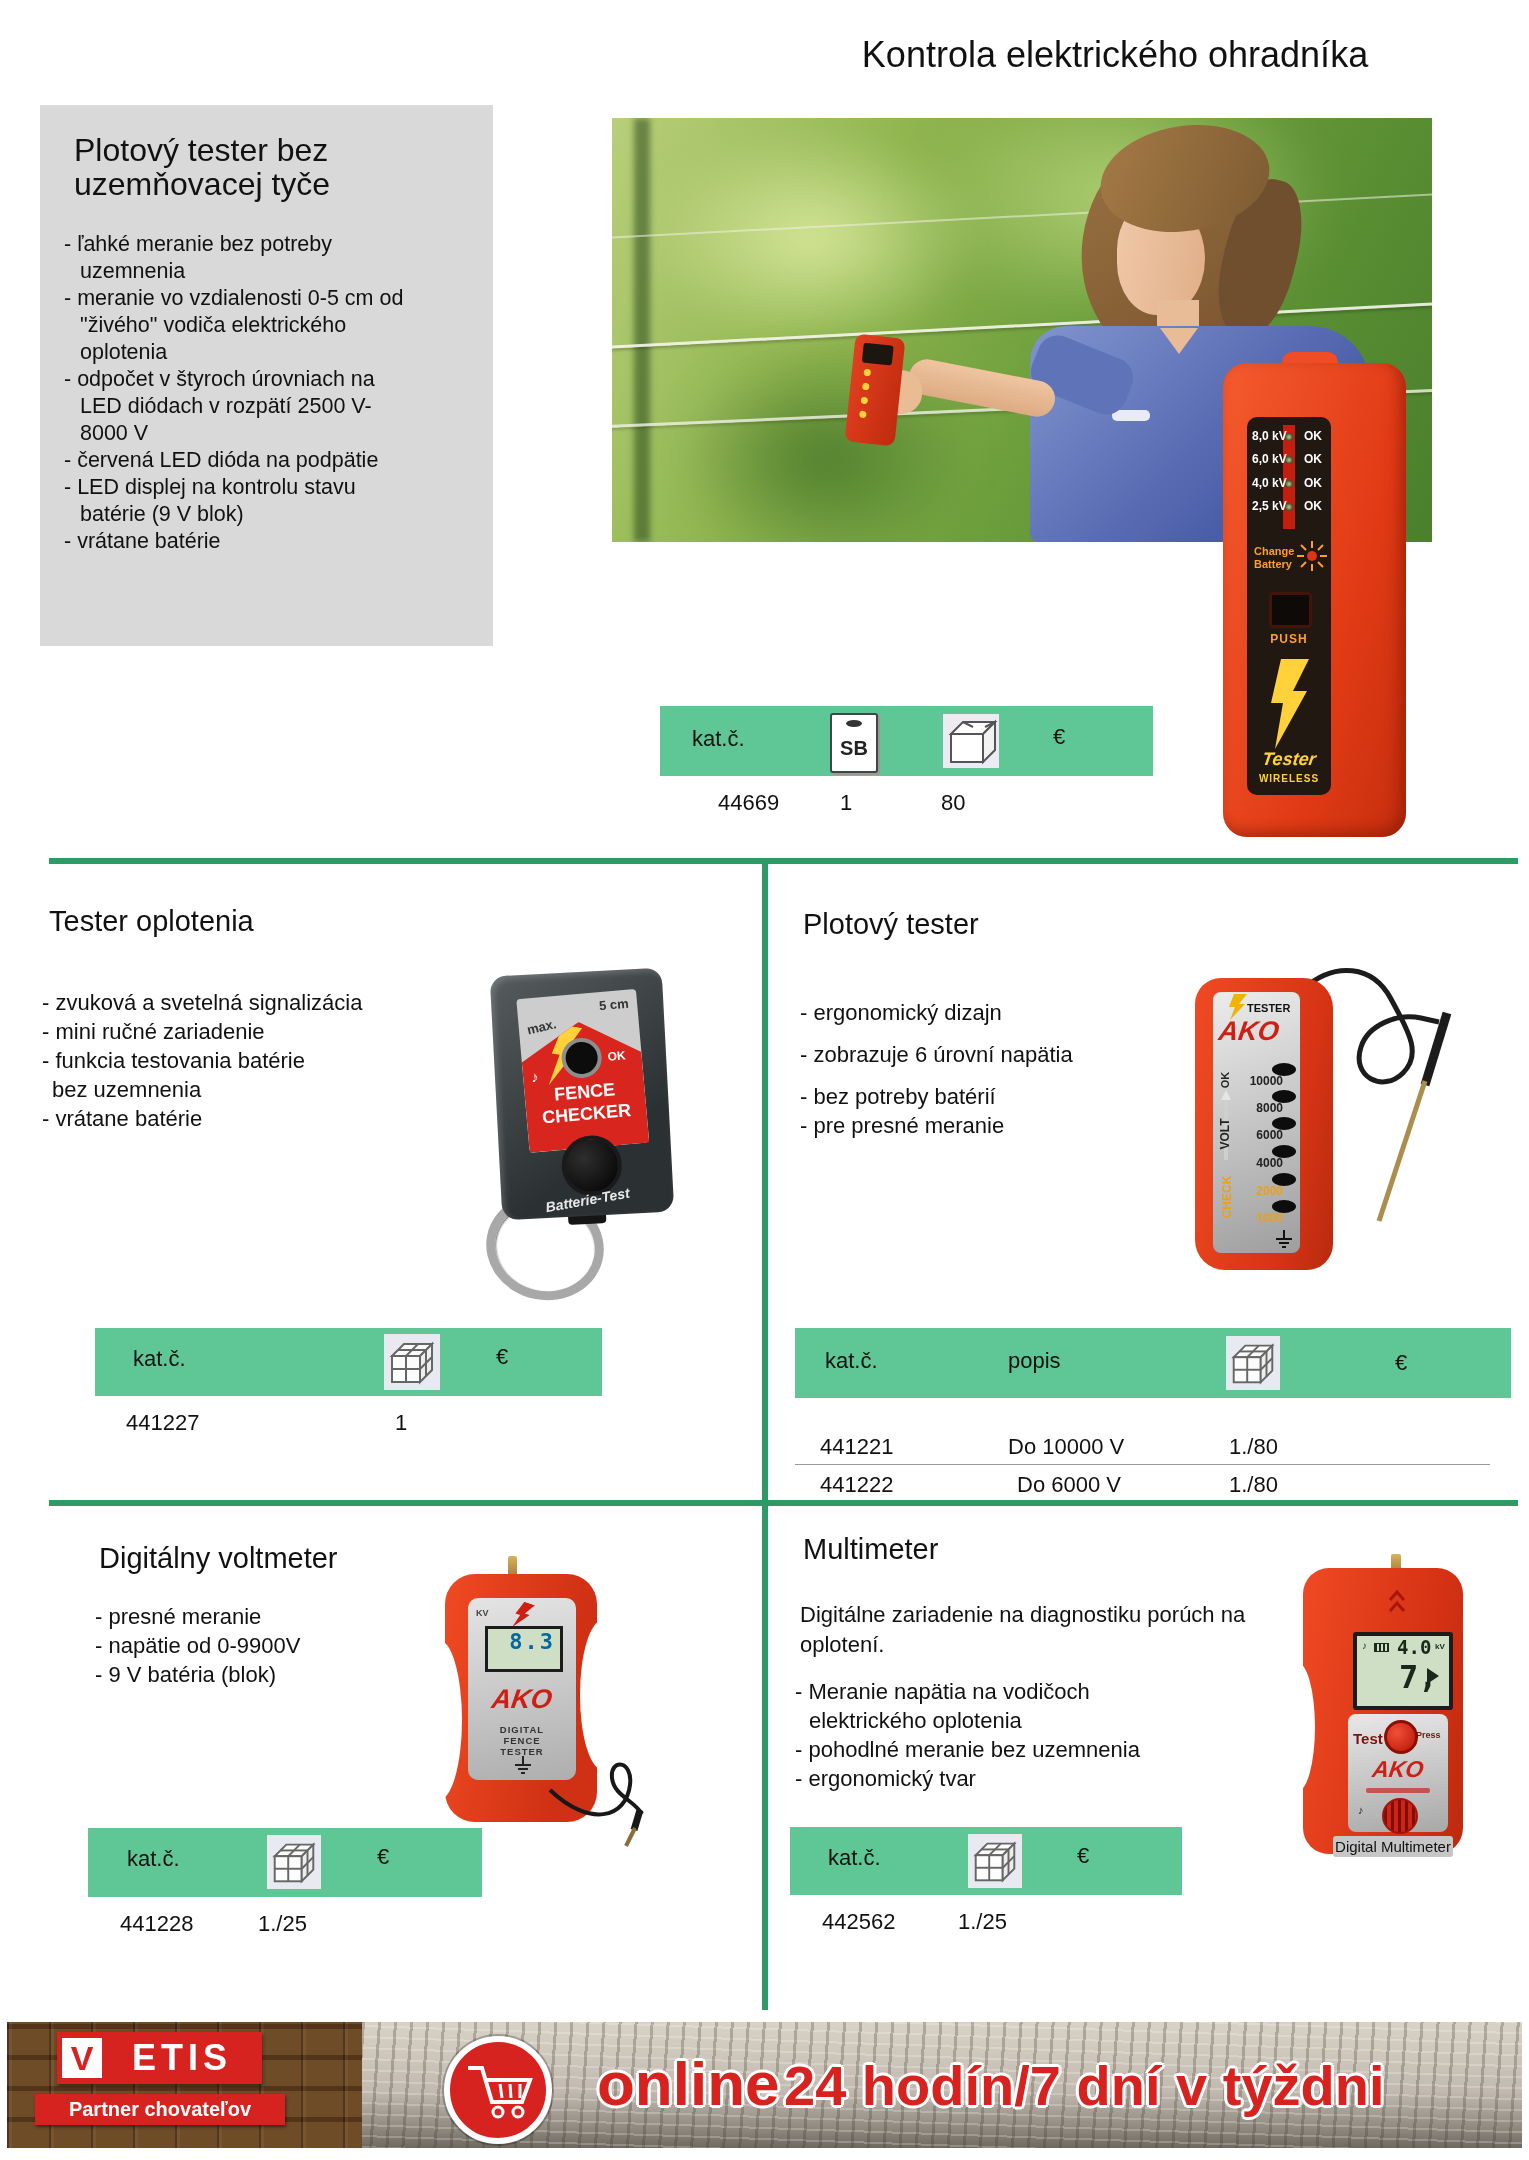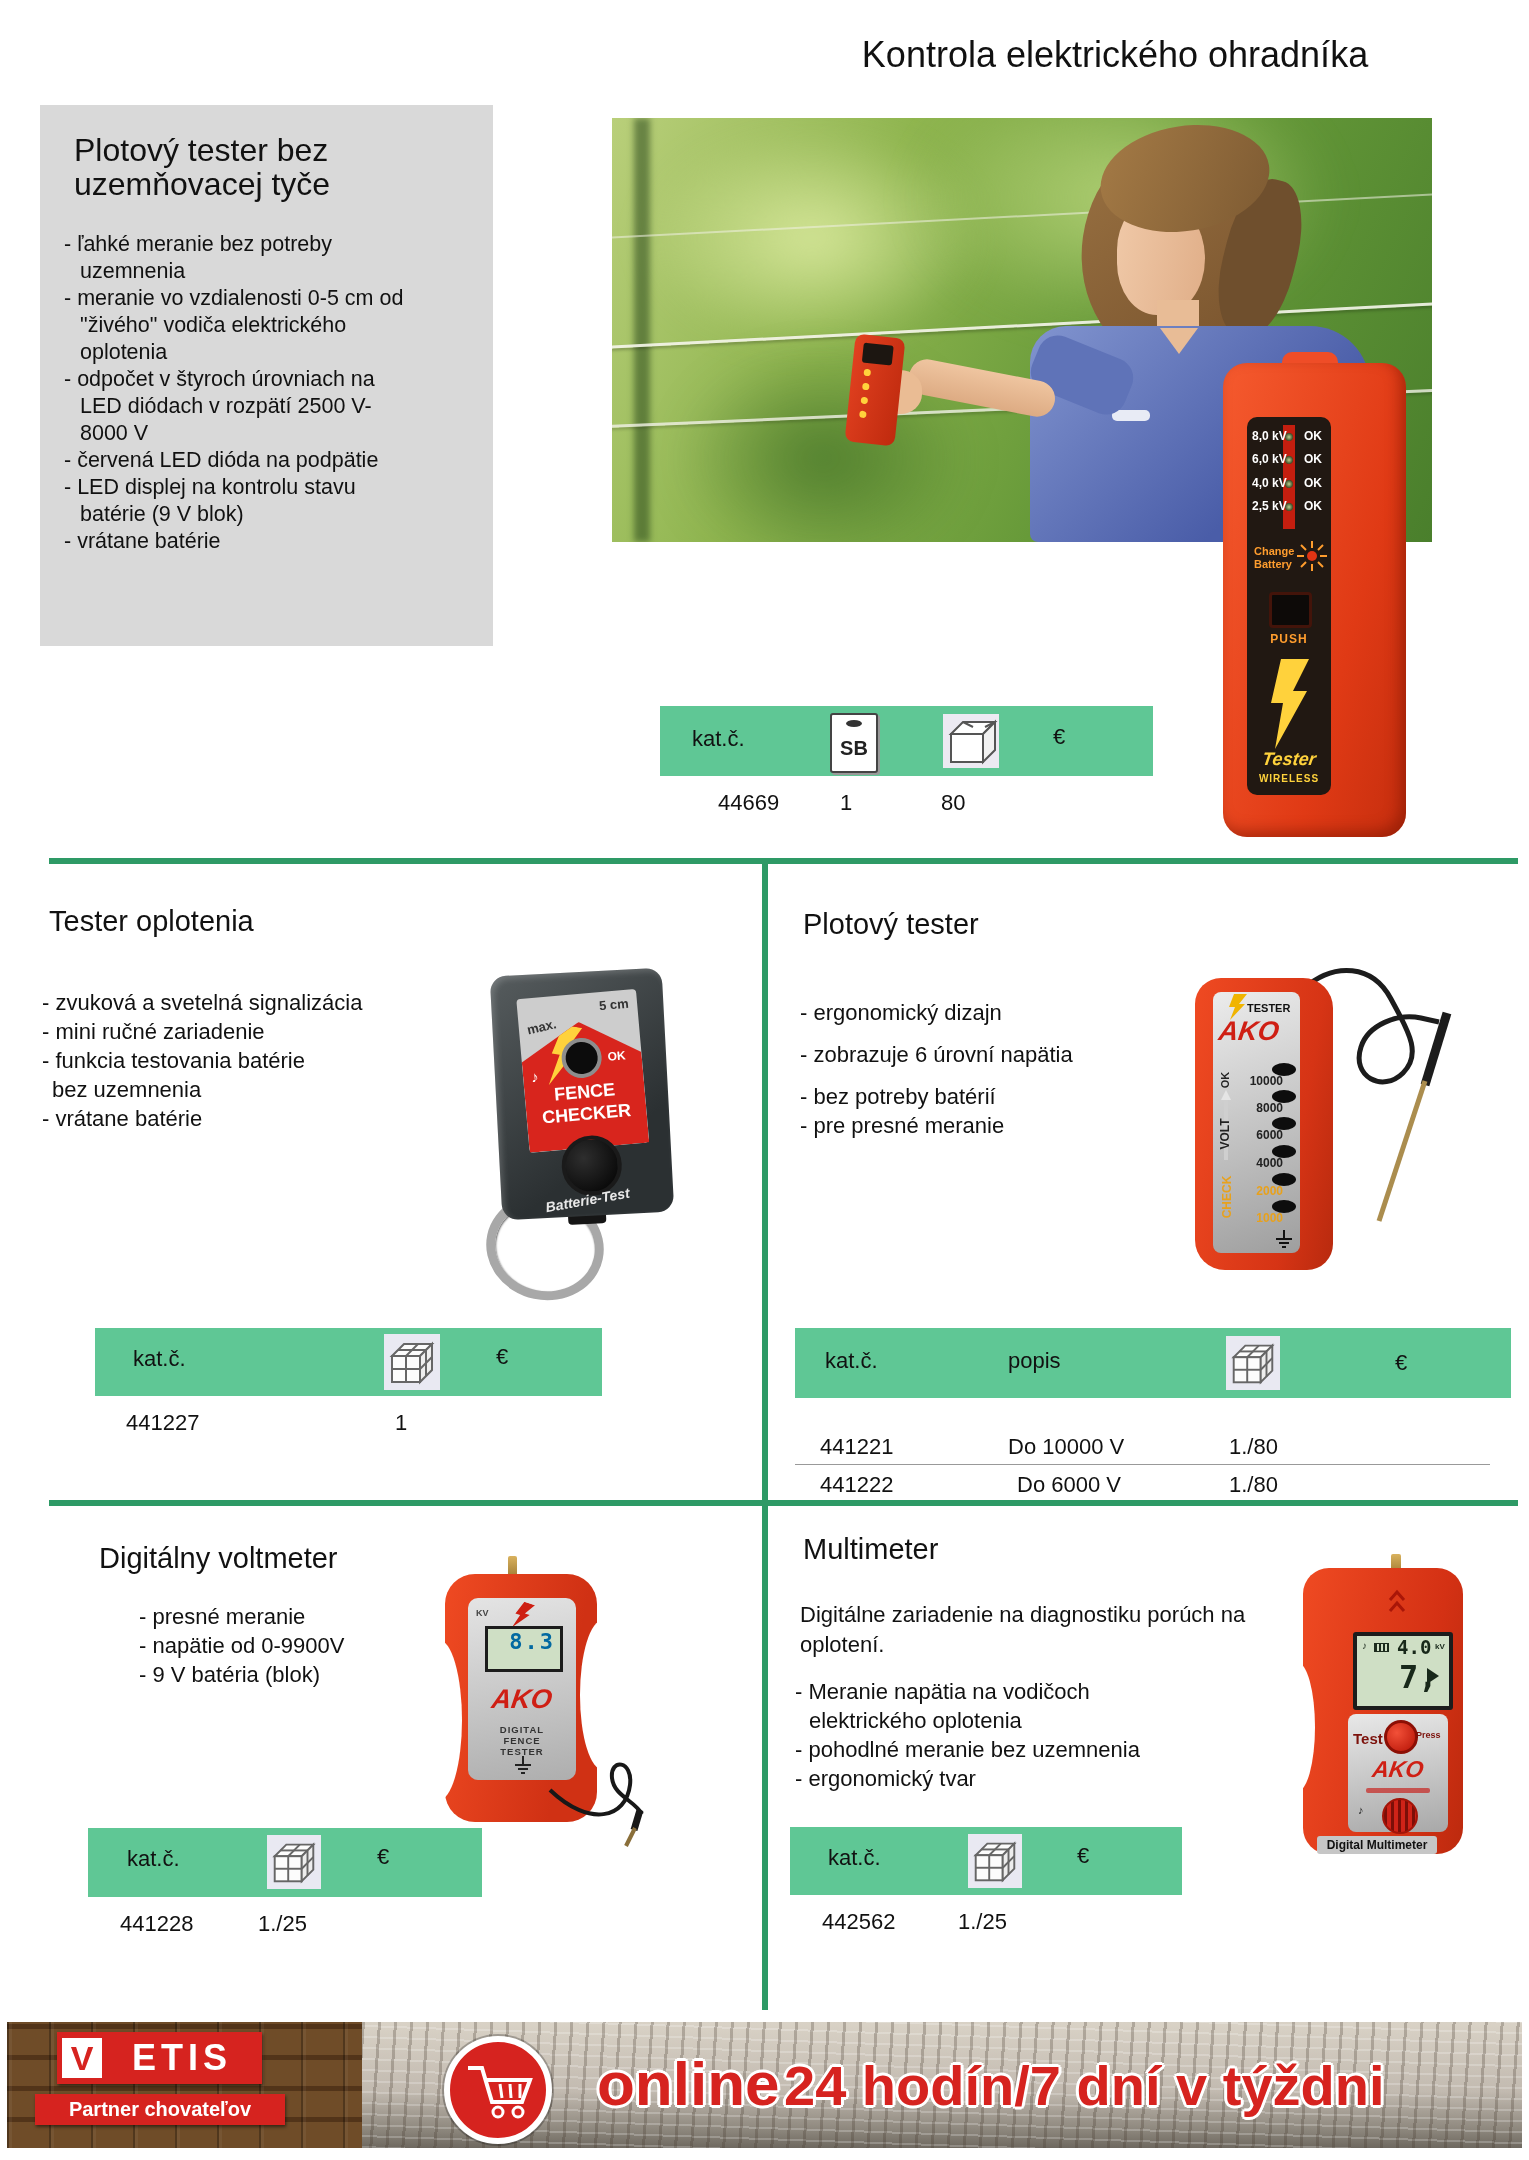--- a/index.html
+++ b/index.html
@@ -283,21 +283,21 @@
     <span style="left:434px;top:6px;">1./80</span>
   </div>
   <div class="abs" style="left:795px;top:1464px;width:695px;height:1px;background:#999;"></div>
   <div class="tbl-row" style="left:795px;top:1466px;width:716px;height:36px;">
     <span style="left:25px;top:6px;">441222</span>
     <span style="left:222px;top:6px;">Do 6000 V</span>
     <span style="left:434px;top:6px;">1./80</span>
   </div>
 
   <div class="abs h2" style="left:99px;top:1542px;">Digitálny voltmeter</div>
-  <div class="abs bullets" style="left:95px;top:1602px;width:400px;line-height:29px;margin-left:44px;">
+  <div class="abs bullets" style="left:95px;top:1602px;width:400px;line-height:29px;">
     <div>- presné meranie</div>
     <div>- napätie od 0-9900V</div>
     <div>- 9 V batéria (blok)</div>
   </div>
 
   <div class="dev" style="left:420px;top:1550px;width:240px;height:300px;">
     <div class="abs" style="left:88px;top:6px;width:9px;height:22px;border-radius:2px;background:linear-gradient(#d9b25e,#a07b33);"></div>
     <div class="abs" style="left:25px;top:24px;width:152px;height:248px;border-radius:30px;
          background:linear-gradient(100deg,#ef4a22,#d03114 75%);"></div>
     <div class="abs" style="left:-4px;top:90px;width:46px;height:160px;border-radius:50%;background:#fff;"></div>
@@ -377,22 +377,22 @@
       <span class="abs" style="left:5px;top:16px;font-size:15px;font-weight:bold;color:#7c120c;">Test</span>
       <div class="abs" style="left:36px;top:6px;width:28px;height:28px;border-radius:50%;border:3px solid #8c0f05;
            background:radial-gradient(circle at 35% 35%,#f25038,#b61205);"></div>
       <span class="abs" style="left:68px;top:16px;font-size:9px;font-weight:bold;color:#7c120c;">Press</span>
       <div class="abs ital" style="left:0;top:42px;width:100px;text-align:center;font-size:23px;color:#cf1f14;">AKO</div>
       <div class="abs" style="left:18px;top:74px;width:64px;height:5px;border-radius:2px;background:rgba(200,25,20,0.65);"></div>
       <span class="abs" style="left:10px;top:90px;font-size:11px;color:#222;">♪</span>
       <div class="abs" style="left:34px;top:84px;width:32px;height:32px;border-radius:50%;border:2px solid #a31408;
            background:repeating-linear-gradient(90deg,#7c0f08 0 3px,#cf2318 3px 7px);"></div>
     </div>
-    <div class="abs" style="left:24px;top:284px;width:120px;background:#c6c6c6;border-radius:3px;text-align:center;
-         font-size:12px;font-weight:bold;color:#111;padding:2px 0;">Digital Multimeter</div>
+    <div class="abs" style="left:40px;top:284px;width:120px;background:#c6c6c6;border-radius:3px;text-align:center;
+         font-size:15px;font-weight:normal;color:#111;padding:2px 0;">Digital Multimeter</div>
   </div>
 
   <div class="tbl-head" style="left:790px;top:1827px;width:392px;height:68px;">
     <span style="left:38px;top:18px;">kat.č.</span>
     <svg class="abs" style="left:178px;top:7px;" width="54" height="54" viewBox="0 0 56 56">
       <rect x="0" y="0" width="56" height="56" fill="#e9e9f2"></rect>
       <polygon points="8,22 20,10 48,10 36,22" fill="#fcfcfc" stroke="#666" stroke-width="2"></polygon>
       <rect x="8" y="22" width="28" height="26" fill="#fcfcfc" stroke="#666" stroke-width="2"></rect>
       <polygon points="36,22 48,10 48,36 36,48" fill="#ededed" stroke="#666" stroke-width="2"></polygon>
       <line x1="14" y1="16" x2="42" y2="16" stroke="#666" stroke-width="2"></line>

